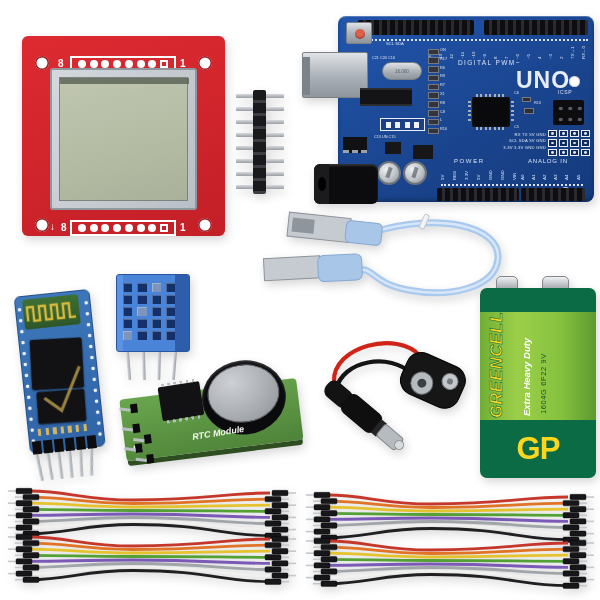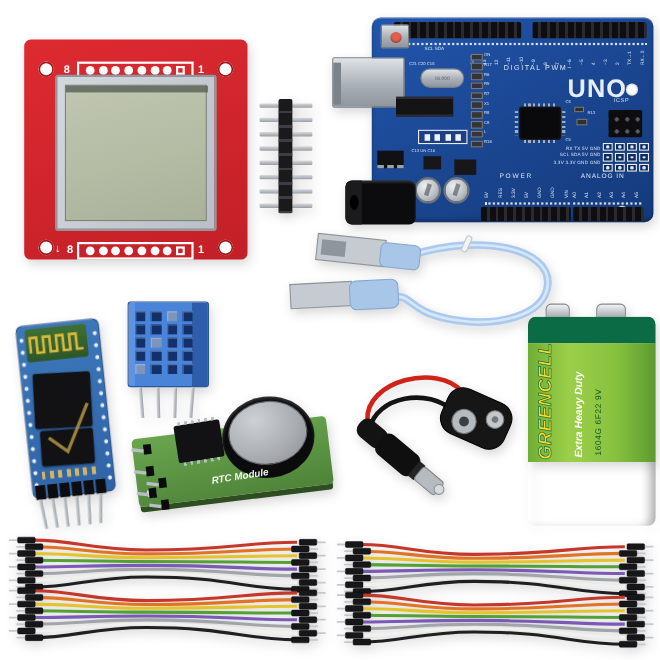--- a/index.html
+++ b/index.html
@@ -386,20 +386,23 @@
 
   <div class="abs shadowed" style="left:480px;top:276px;width:116px;height:202px;">
     <div class="abs bat-term" style="left:16px;top:0;width:22px;height:16px;"></div>
     <div class="abs bat-term" style="left:62px;top:0;width:27px;height:16px;"></div>
     <div class="abs bat-body" style="left:0;top:12px;width:116px;height:190px;">
       <div class="abs" style="left:0;top:0;width:116px;height:24px;background:#0a6b44;"></div>
       <div class="abs" style="left:0;top:24px;width:116px;height:108px;background:linear-gradient(90deg,#6fae35,#9ccf49 32%,#85c13e 70%,#5d9a30);">
         <span class="abs vtext" style="left:8px;top:2px;height:104px;font-size:16.5px;font-weight:bold;font-style:italic;color:#ffd61e;-webkit-text-stroke:.6px #0a6b44;letter-spacing:.5px;">GREENCELL</span>
         <span class="abs vtext" style="left:42px;top:8px;height:96px;font-size:9.5px;font-weight:bold;font-style:italic;color:#ffffff;">Extra Heavy Duty</span>
         <span class="abs vtext" style="left:60px;top:12px;height:90px;font-size:7.5px;color:#14532d;letter-spacing:.6px;">1604G 6F22 9V</span>
+      </div>
+      <div class="abs" style="left:0;top:132px;width:116px;height:58px;background:#0a6b44;display:flex;align-items:center;justify-content:center;">
+        <span style="font-size:31px;font-weight:900;color:#ffd61e;letter-spacing:-1px;">GP</span>
       </div>
     </div>
   </div>
 
   <svg width="0" height="0" style="position:absolute" aria-hidden="true">
     <defs>
       <g id="jbundle">
         <line x1="0" y1="5" x2="8" y2="5" stroke="#c3c8cd" stroke-width="1.6"></line>
         <line x1="7" y1="11.1" x2="15" y2="11.1" stroke="#c3c8cd" stroke-width="1.6"></line>
         <line x1="0" y1="17.2" x2="8" y2="17.2" stroke="#c3c8cd" stroke-width="1.6"></line>

